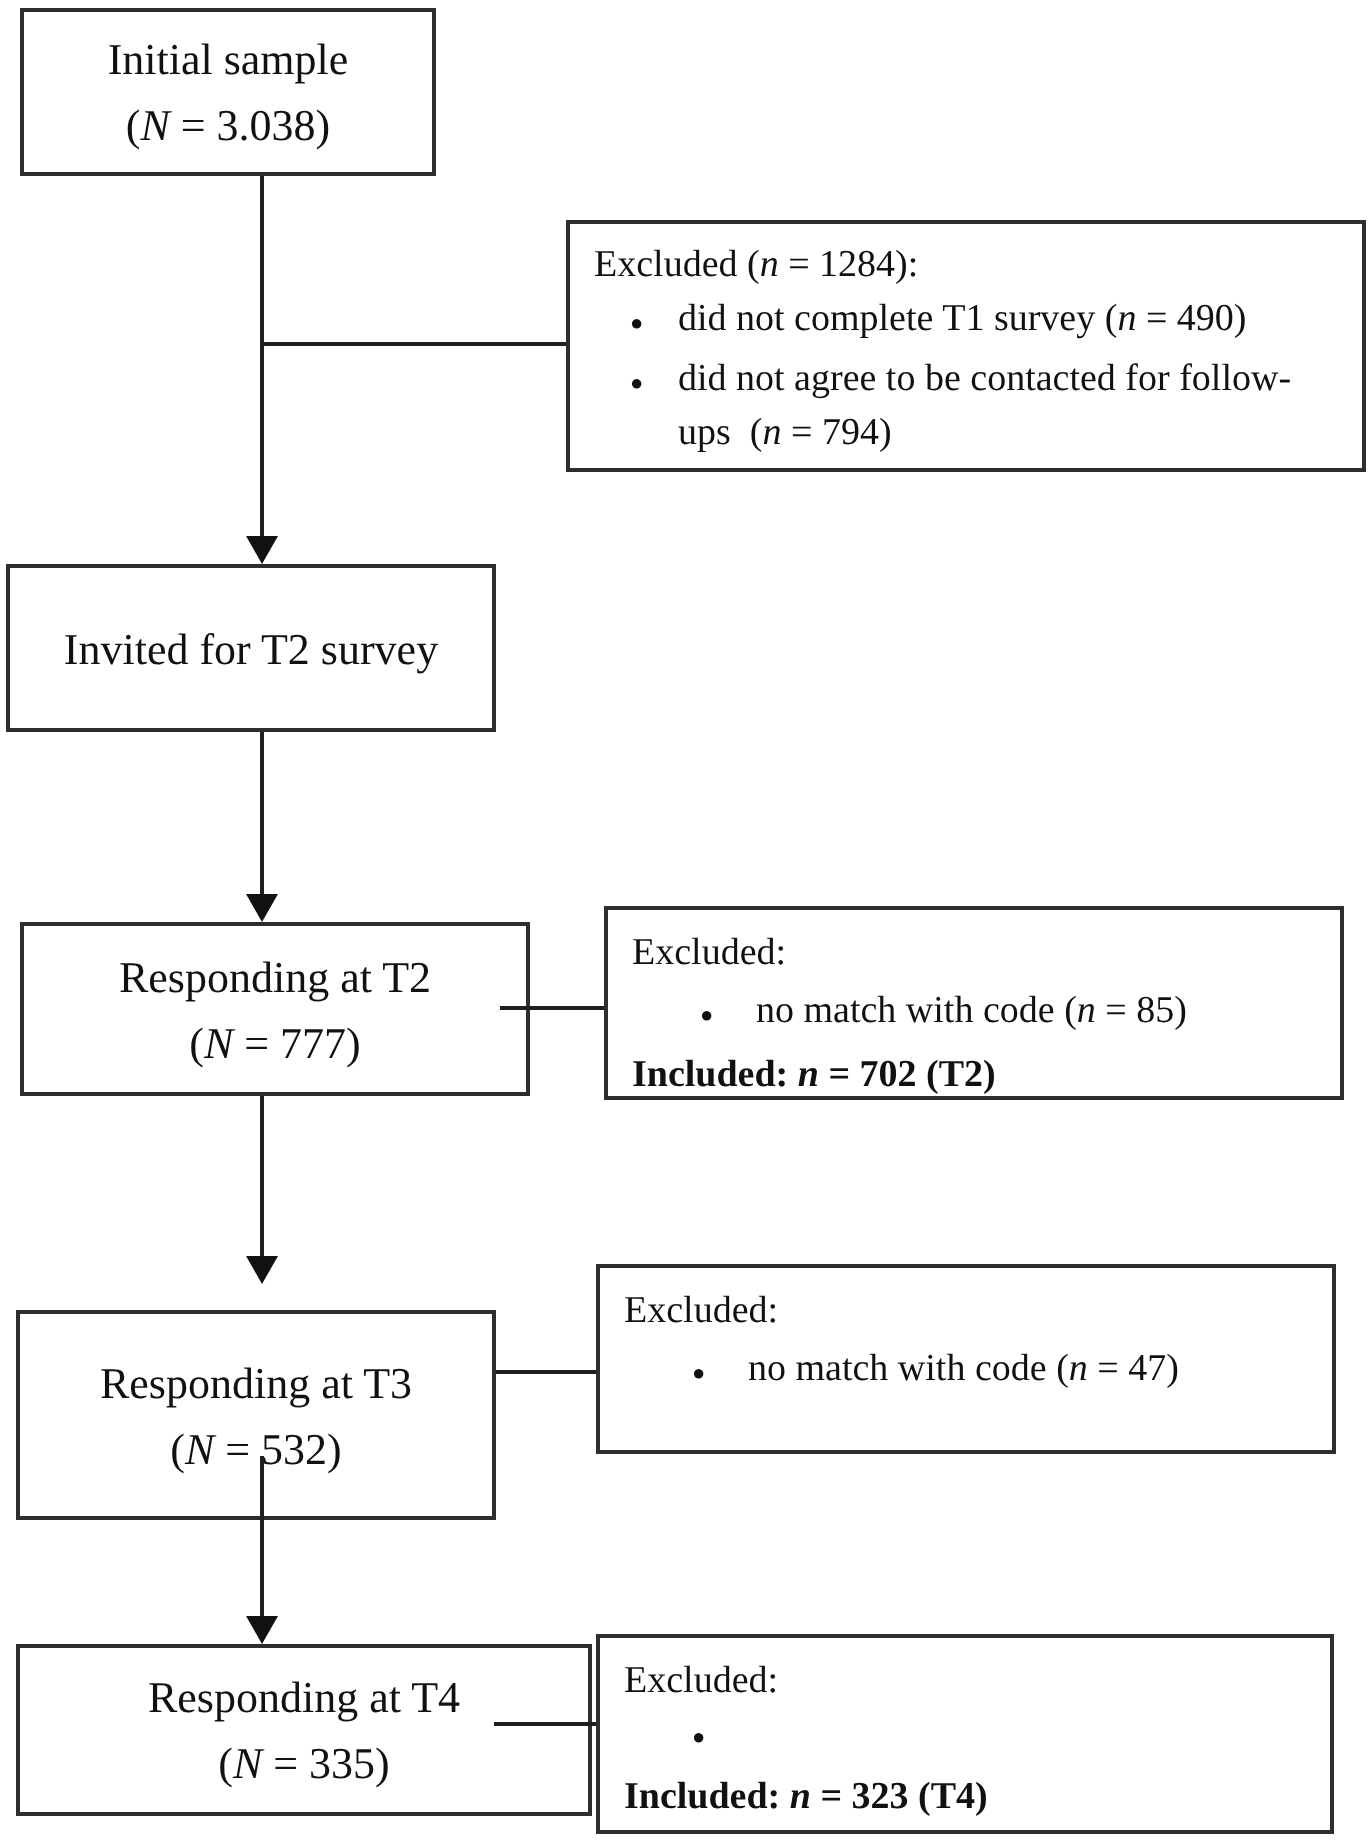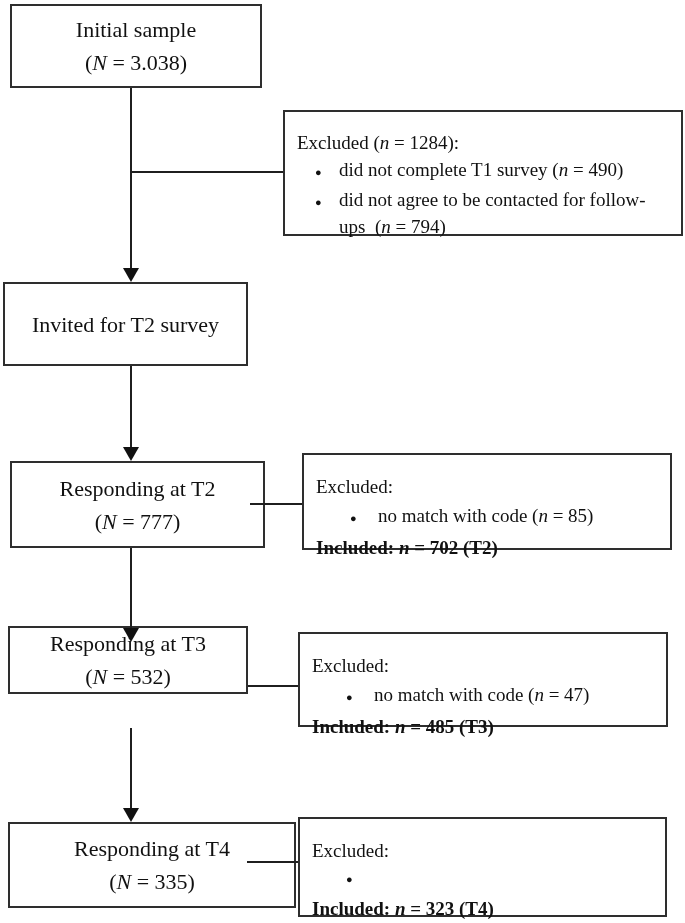--- a/index.html
+++ b/index.html
@@ -26,21 +26,21 @@
     font-size: 22px;
     line-height: 33px;
   }
   
   .sbox {
     position: absolute;
     box-sizing: border-box;
     border: 2px solid #2e2e2e;
     background: #ffffff;
     font-size: 19px;
-    padding: 17px 8px 4px 12px;
+    padding: 7px 8px 4px 12px;
   }
   .sbox .srow { line-height: 27px; }
   .sbox.sbox-rest .srow { line-height: 29px; }
   .brow { display: flex; align-items: baseline; }
   .sbox-first .brow { padding-left: 18px; }
   .sbox-first .dot { flex: 0 0 24px; }
   .sbox-rest .brow { padding-left: 34px; }
   .sbox-rest .dot { flex: 0 0 28px; }
   .dot { font-size: 11px; }
   .btext { flex: 1 1 auto; }
@@ -56,35 +56,35 @@
     border-left: 8px solid transparent;
     border-right: 8px solid transparent;
     border-top: 14px solid #111111;
   }
 </style>
 </head>
 <body>
 
 <div class="canvas">
 
-  <div class="mbox" style="left:10px;top:4px;width:252px;height:84px">
+  <div class="mbox" style="left:10px;top:4px;width:208px;height:84px">
     <div>Initial sample</div>
     <div><span>(</span><i class="var">N</i><span> = 3.038)</span></div>
   </div>
 
   <div class="mbox" style="left:3px;top:282px;width:245px;height:84px">
     <div>Invited for T2 survey</div>
   </div>
 
   <div class="mbox" style="left:10px;top:461px;width:255px;height:87px">
     <div>Responding at T2</div>
     <div><span>(</span><i class="var">N</i><span> = 777)</span></div>
   </div>
 
-  <div class="mbox" style="left:8px;top:626px;width:240px;height:68px">
+  <div class="mbox" style="left:8px;top:655px;width:240px;height:105px">
     <div>Responding at T3</div>
     <div><span>(</span><i class="var">N</i><span> = 532)</span></div>
   </div>
 
   <div class="mbox" style="left:8px;top:822px;width:288px;height:86px">
     <div>Responding at T4</div>
     <div><span>(</span><i class="var">N</i><span> = 335)</span></div>
   </div>
 
   <div class="sbox sbox-first" style="left:283px;top:110px;width:400px;height:126px">
@@ -107,21 +107,20 @@
     </div>
     <div class="srow included"><span>Included: </span><i class="var">n</i><span> = 702 (T2)</span></div>
   </div>
 
   <div class="sbox sbox-rest" style="left:298px;top:632px;width:370px;height:95px">
     <div class="srow"><span>Excluded:</span><i class="var"></i><span></span></div>
     <div class="srow brow">
       <span class="dot">●</span>
       <span class="btext"><span>no match with code (</span><i class="var">n</i><span> = 47)</span></span>
     </div>
-    <div class="srow included"><span>Included: </span><i class="var">n</i><span> = 485 (T3)</span></div>
   </div>
 
   <div class="sbox sbox-rest" style="left:298px;top:817px;width:369px;height:100px">
     <div class="srow"><span>Excluded:</span><i class="var"></i><span></span></div>
     <div class="srow brow">
       <span class="dot">●</span>
     </div>
     <div class="srow included"><span>Included: </span><i class="var">n</i><span> = 323 (T4)</span></div>
   </div>
 

